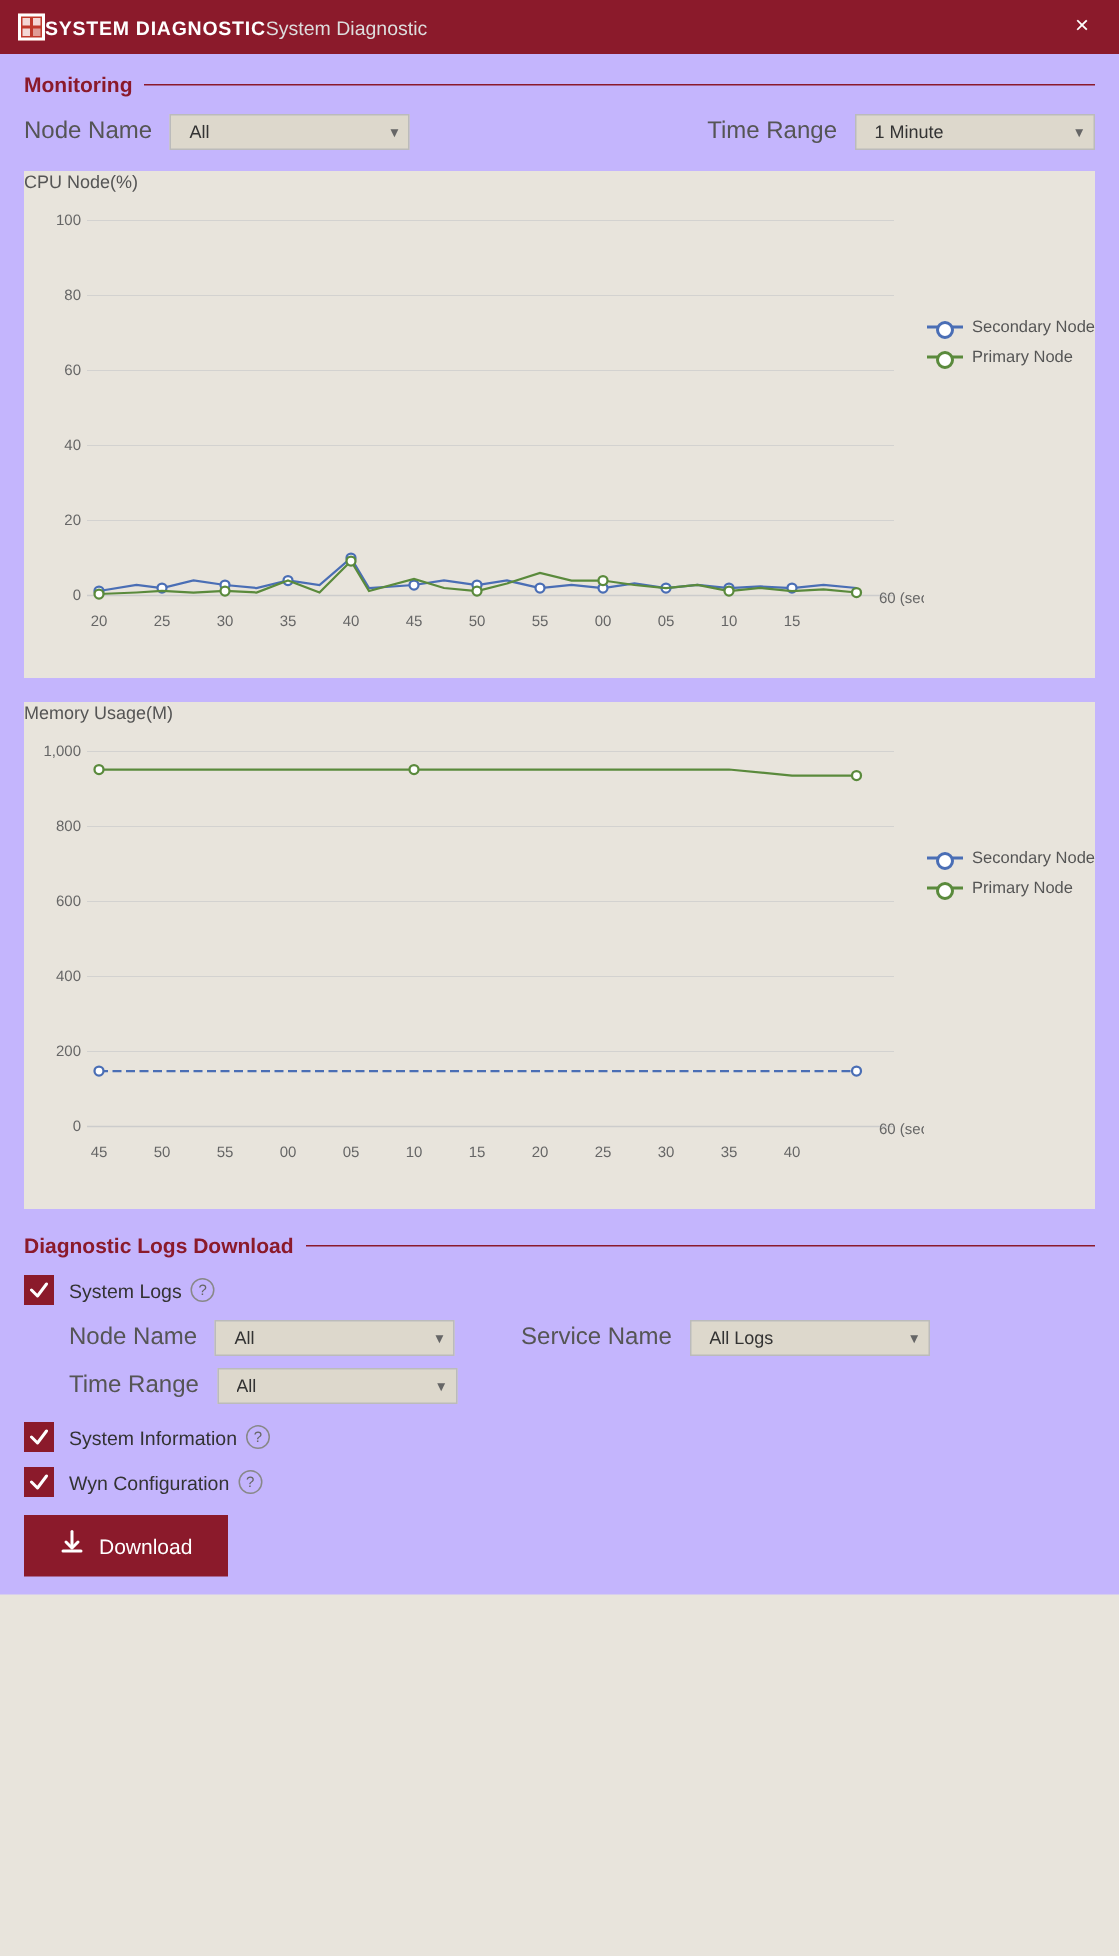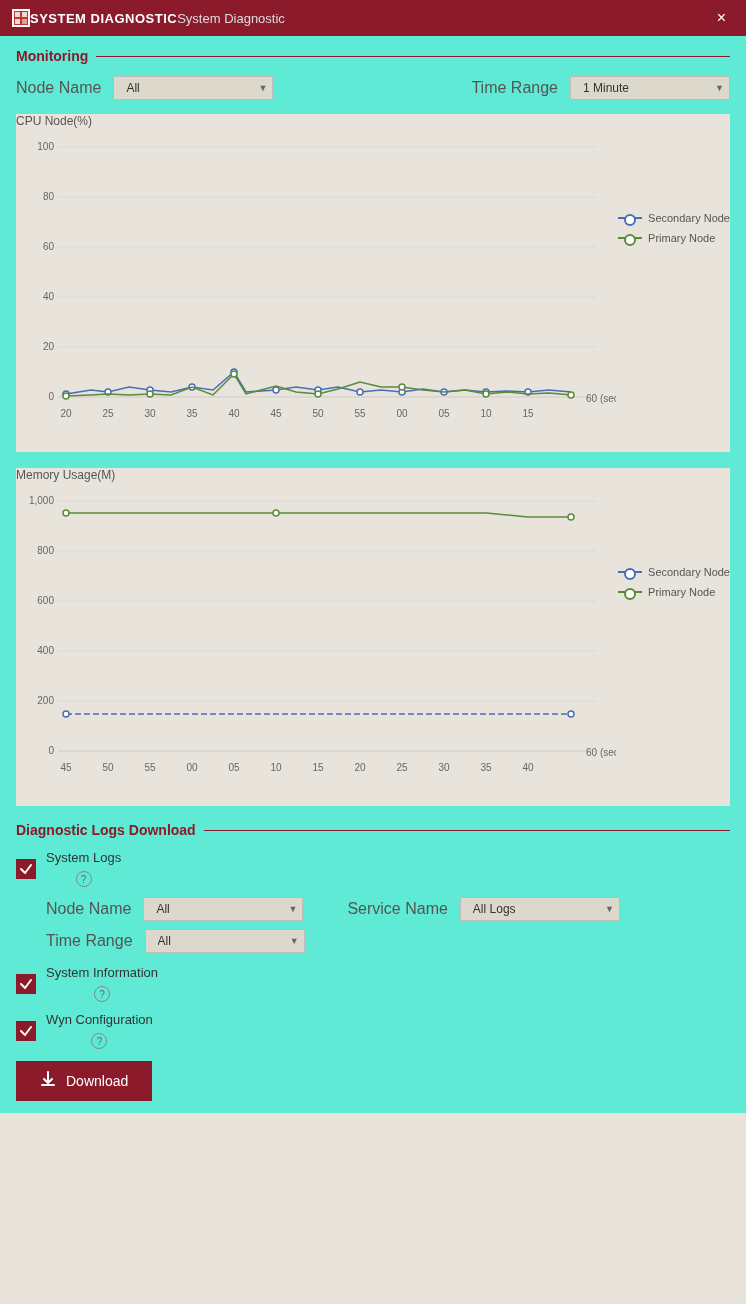--- a/index.html
+++ b/index.html
@@ -40,21 +40,21 @@
     .close-btn {
       background: none;
       border: none;
       color: white;
       font-size: 16px;
       cursor: pointer;
       padding: 4px 8px;
     }
     .main-content {
       padding: 12px 16px;
-      background: #5eead4;
+      background: #c4b5fd;
     }
     .section-header {
       display: flex;
       align-items: center;
       margin-bottom: 12px;
       color: #8b1a2b;
       font-weight: 600;
       font-size: 14px;
     }
     .section-header::after {
@@ -180,21 +180,20 @@
       cursor: pointer;
       flex-shrink: 0;
     }
     .custom-checkbox svg { display: block; }
     .checkbox-label {
       font-size: 13px;
       color: #333;
       display: flex;
       align-items: center;
       gap: 6px;
-      flex-direction: column;
     }
     .help-icon {
       width: 16px;
       height: 16px;
       border-radius: 50%;
       border: 1px solid #888;
       display: inline-flex;
       align-items: center;
       justify-content: center;
       font-size: 10px;

